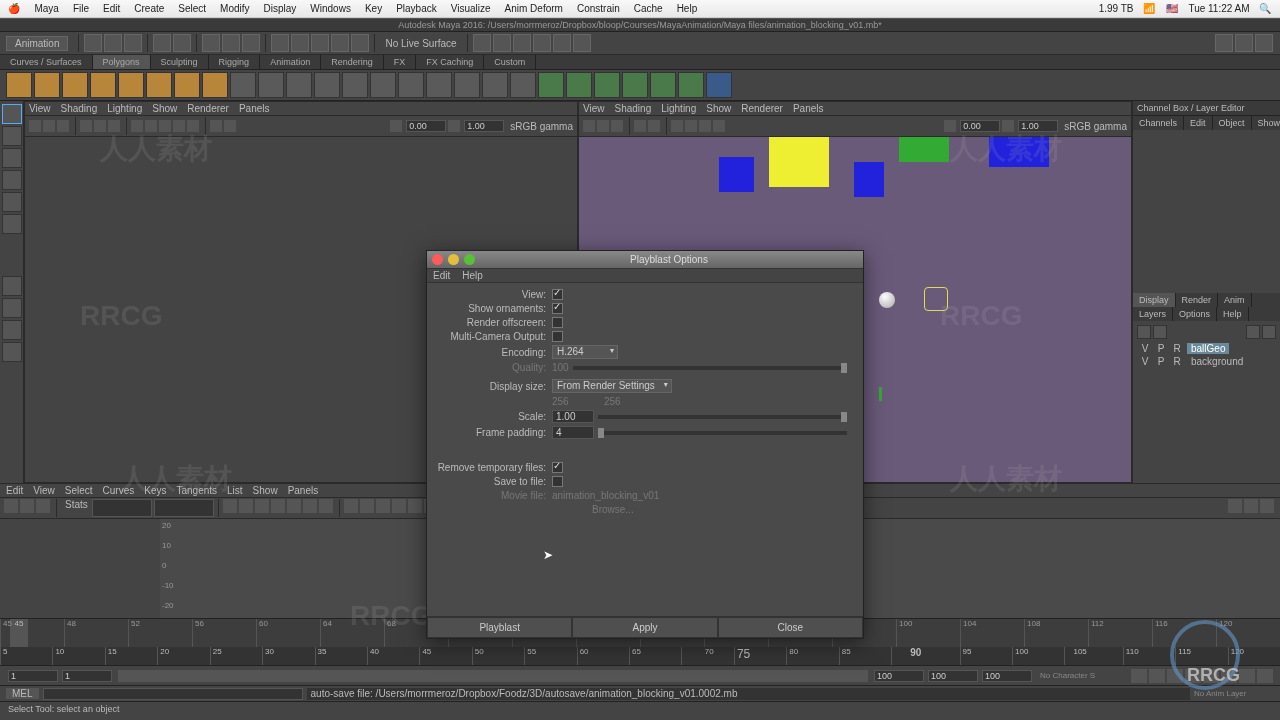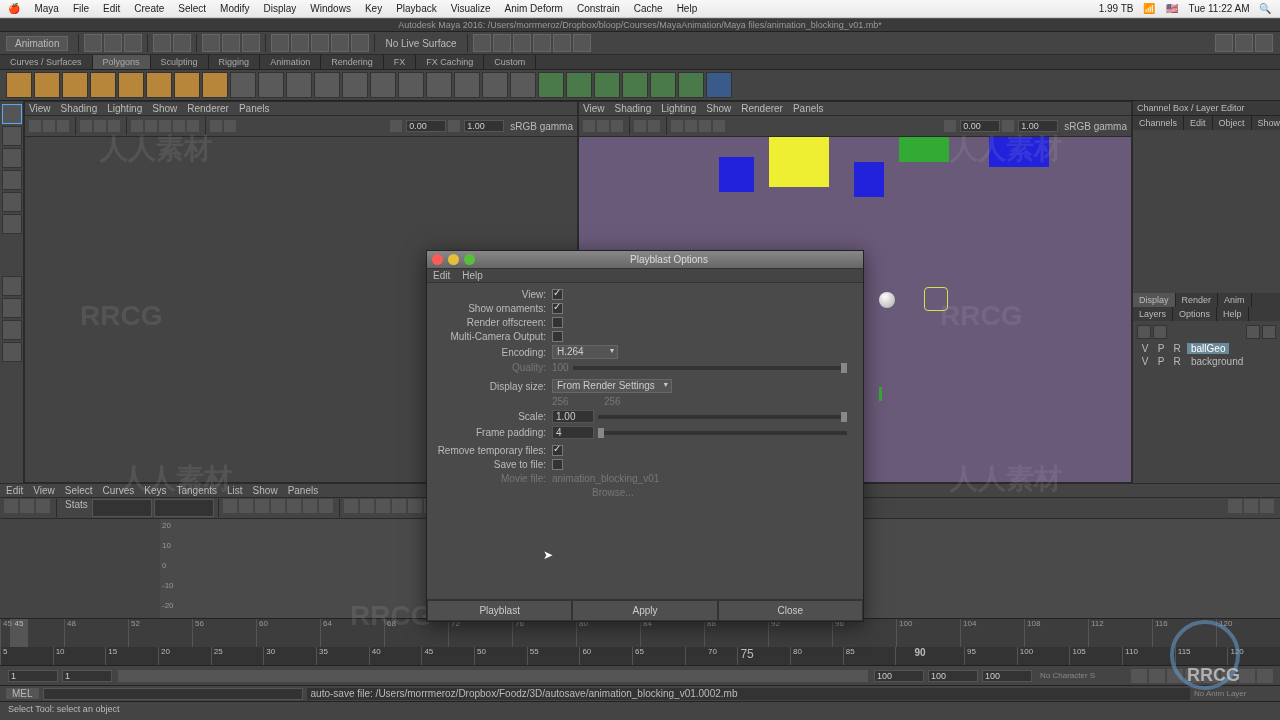--- a/index.html
+++ b/index.html
@@ -443,21 +443,21 @@
       <div class="tick" style="flex: 1 1 0%; border-left: 1px solid rgb(85, 85, 85); font-size: 8px; padding-left: 2px;">55</div>
       <div class="tick" style="flex: 1 1 0%; border-left: 1px solid rgb(85, 85, 85); font-size: 8px; padding-left: 2px;">60</div>
       <div class="tick" style="flex: 1 1 0%; border-left: 1px solid rgb(85, 85, 85); font-size: 8px; padding-left: 2px;">65</div>
       <div class="tick" style="flex: 1 1 0%; border-left: 1px solid rgb(85, 85, 85); font-size: 8px; padding-left: 2px; text-align: center;">70</div>
       <div class="tick" style="flex: 1 1 0%; border-left: 1px solid rgb(85, 85, 85); font-size: 12px; padding-left: 2px;">75</div>
       <div class="tick" style="flex: 1 1 0%; border-left: 1px solid rgb(85, 85, 85); font-size: 8px; padding-left: 2px;">80</div>
       <div class="tick" style="flex: 1 1 0%; border-left: 1px solid rgb(85, 85, 85); font-size: 8px; padding-left: 2px;">85</div>
       <div class="tick" style="flex: 1 1 0%; border-left: 1px solid rgb(85, 85, 85); font-size: 10px; padding-left: 18px; font-weight: bold;">90</div>
       <div class="tick" style="flex: 1 1 0%; border-left: 1px solid rgb(85, 85, 85); font-size: 8px; padding-left: 2px;">95</div>
       <div class="tick" style="flex: 1 1 0%; border-left: 1px solid rgb(85, 85, 85); font-size: 8px; padding-left: 2px;">100</div>
-      <div class="tick" style="flex: 1 1 0%; border-left: 1px solid rgb(85, 85, 85); font-size: 8px; padding-left: 2px;">105</div>
+      <div class="tick" style="flex: 1 1 0%; border-left: 1px solid rgb(85, 85, 85); font-size: 8px; padding-left: 8px;">105</div>
       <div class="tick" style="flex: 1 1 0%; border-left: 1px solid rgb(85, 85, 85); font-size: 8px; padding-left: 2px;">110</div>
       <div class="tick" style="flex: 1 1 0%; border-left: 1px solid rgb(85, 85, 85); font-size: 8px; padding-left: 2px;">115</div>
       <div class="tick" style="flex: 1 1 0%; border-left: 1px solid rgb(85, 85, 85); font-size: 8px; padding-left: 2px;">120</div>
     </div>
   <div class="ctrl-row">
     <input value="1" style="">
     <input value="1" style="">
     <div style="flex:1;height:12px;background:#555;margin:0 4px"></div>
     <input value="100" style="">
     <input value="100" style="">
@@ -541,21 +541,21 @@
           <div class="thumb"></div>
         </div>
       </div>
     <div class="drow">
         <div class="dlbl">Frame padding:</div>
         <input type="text" value="4" style="">
         <div class="slider-track">
           <div class="thumb" style="left:0;right:auto"></div>
         </div>
       </div>
-    <div class="drow" style="margin-top:6px">
+    <div class="drow" style="margin-top:23px">
         <div class="dlbl">Remove temporary files:</div>
         <div class="chk on"></div>
       </div>
     <div class="drow">
         <div class="dlbl">Save to file:</div>
         <div class="chk"></div>
       </div>
     <div class="drow">
         <div class="dlbl dim">Movie file:</div>
         <span class="dim-txt">animation_blocking_v01</span>

